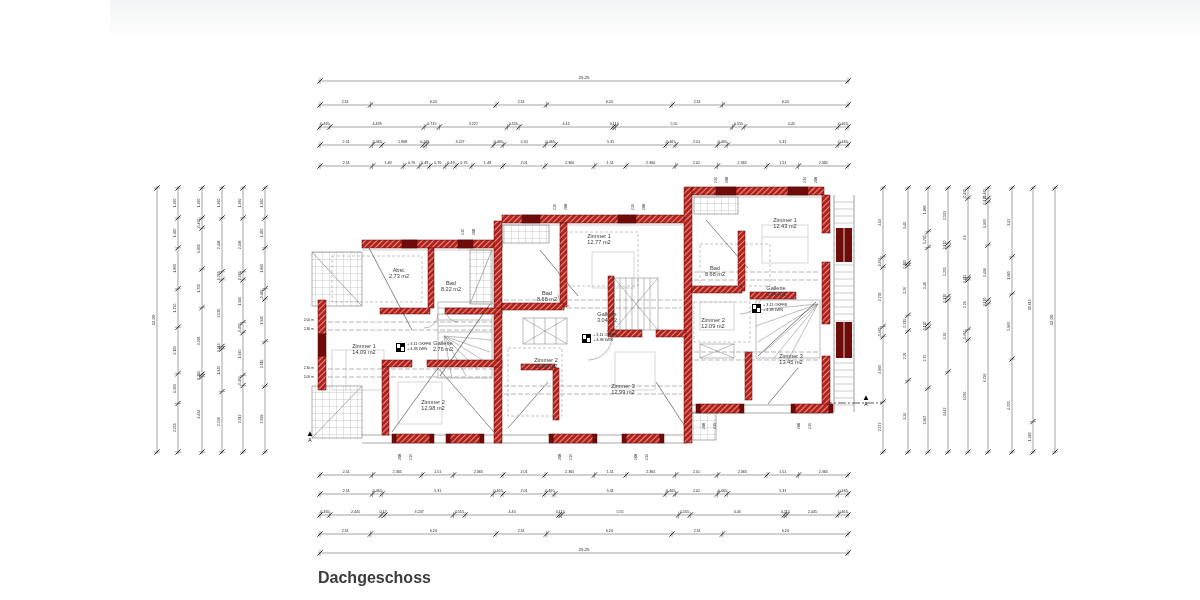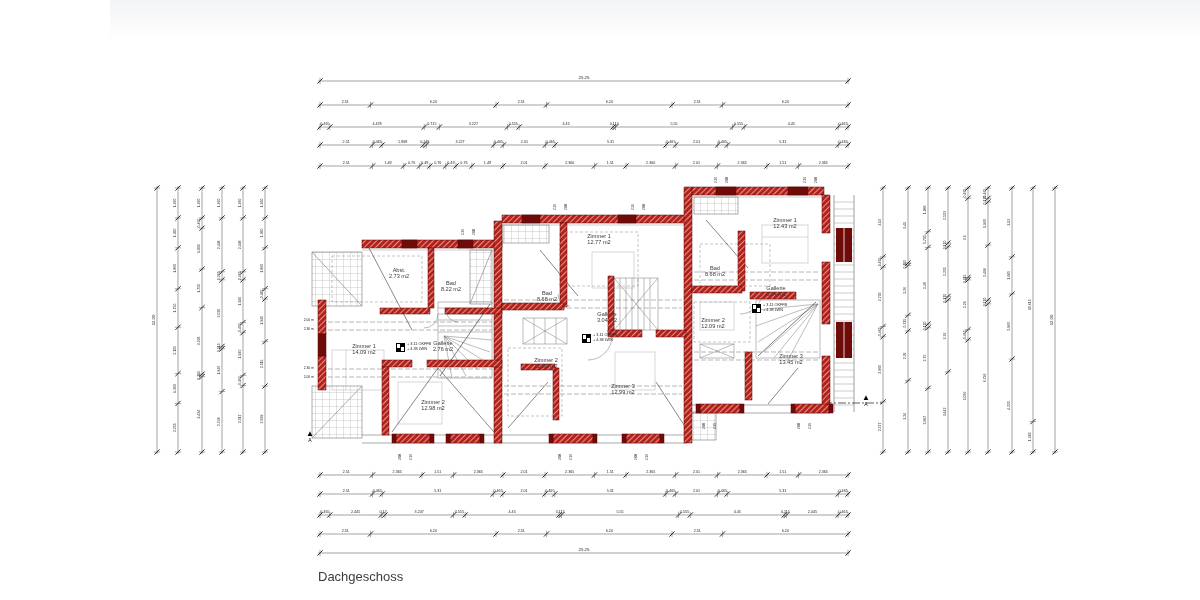--- a/index.html
+++ b/index.html
@@ -12,21 +12,21 @@
   .room{position:absolute;transform:translate(-50%,-50%);text-align:center;
         font-size:5.6px;line-height:6.4px;color:#3a3a3a;white-space:nowrap;}
   .lvl{position:absolute;display:flex;align-items:flex-start;gap:2px;}
   .flag{width:7px;height:7px;flex:0 0 auto;margin-top:1px;
         background:conic-gradient(#000 0 90deg,#fff 90deg 180deg,#000 180deg 270deg,#fff 270deg 360deg);
         border:0.5px solid #000;}
   .lvltxt{font-size:3.8px;line-height:4.6px;color:#222;white-space:nowrap;}
   .sect{position:absolute;text-align:center;color:#000;}
   .sect .tri{font-size:8px;line-height:8px;}
   .sect .lbl{font-size:5px;line-height:5px;}
-  #title{position:absolute;left:318px;top:569px;font-size:13px;color:#3c3c3c;}
+  #title{position:absolute;left:318px;top:569px;font-size:16px;color:#3c3c3c;font-weight:bold;}
 </style>
 </head>
 <body>
 
 <div id="stage">
   <div id="topshade"></div>
 
   <svg width="1200" height="600" viewBox="0 0 1200 600">
     <defs>
       <pattern id="wallHatch" width="4" height="4" patternUnits="userSpaceOnUse" patternTransform="rotate(45)">

